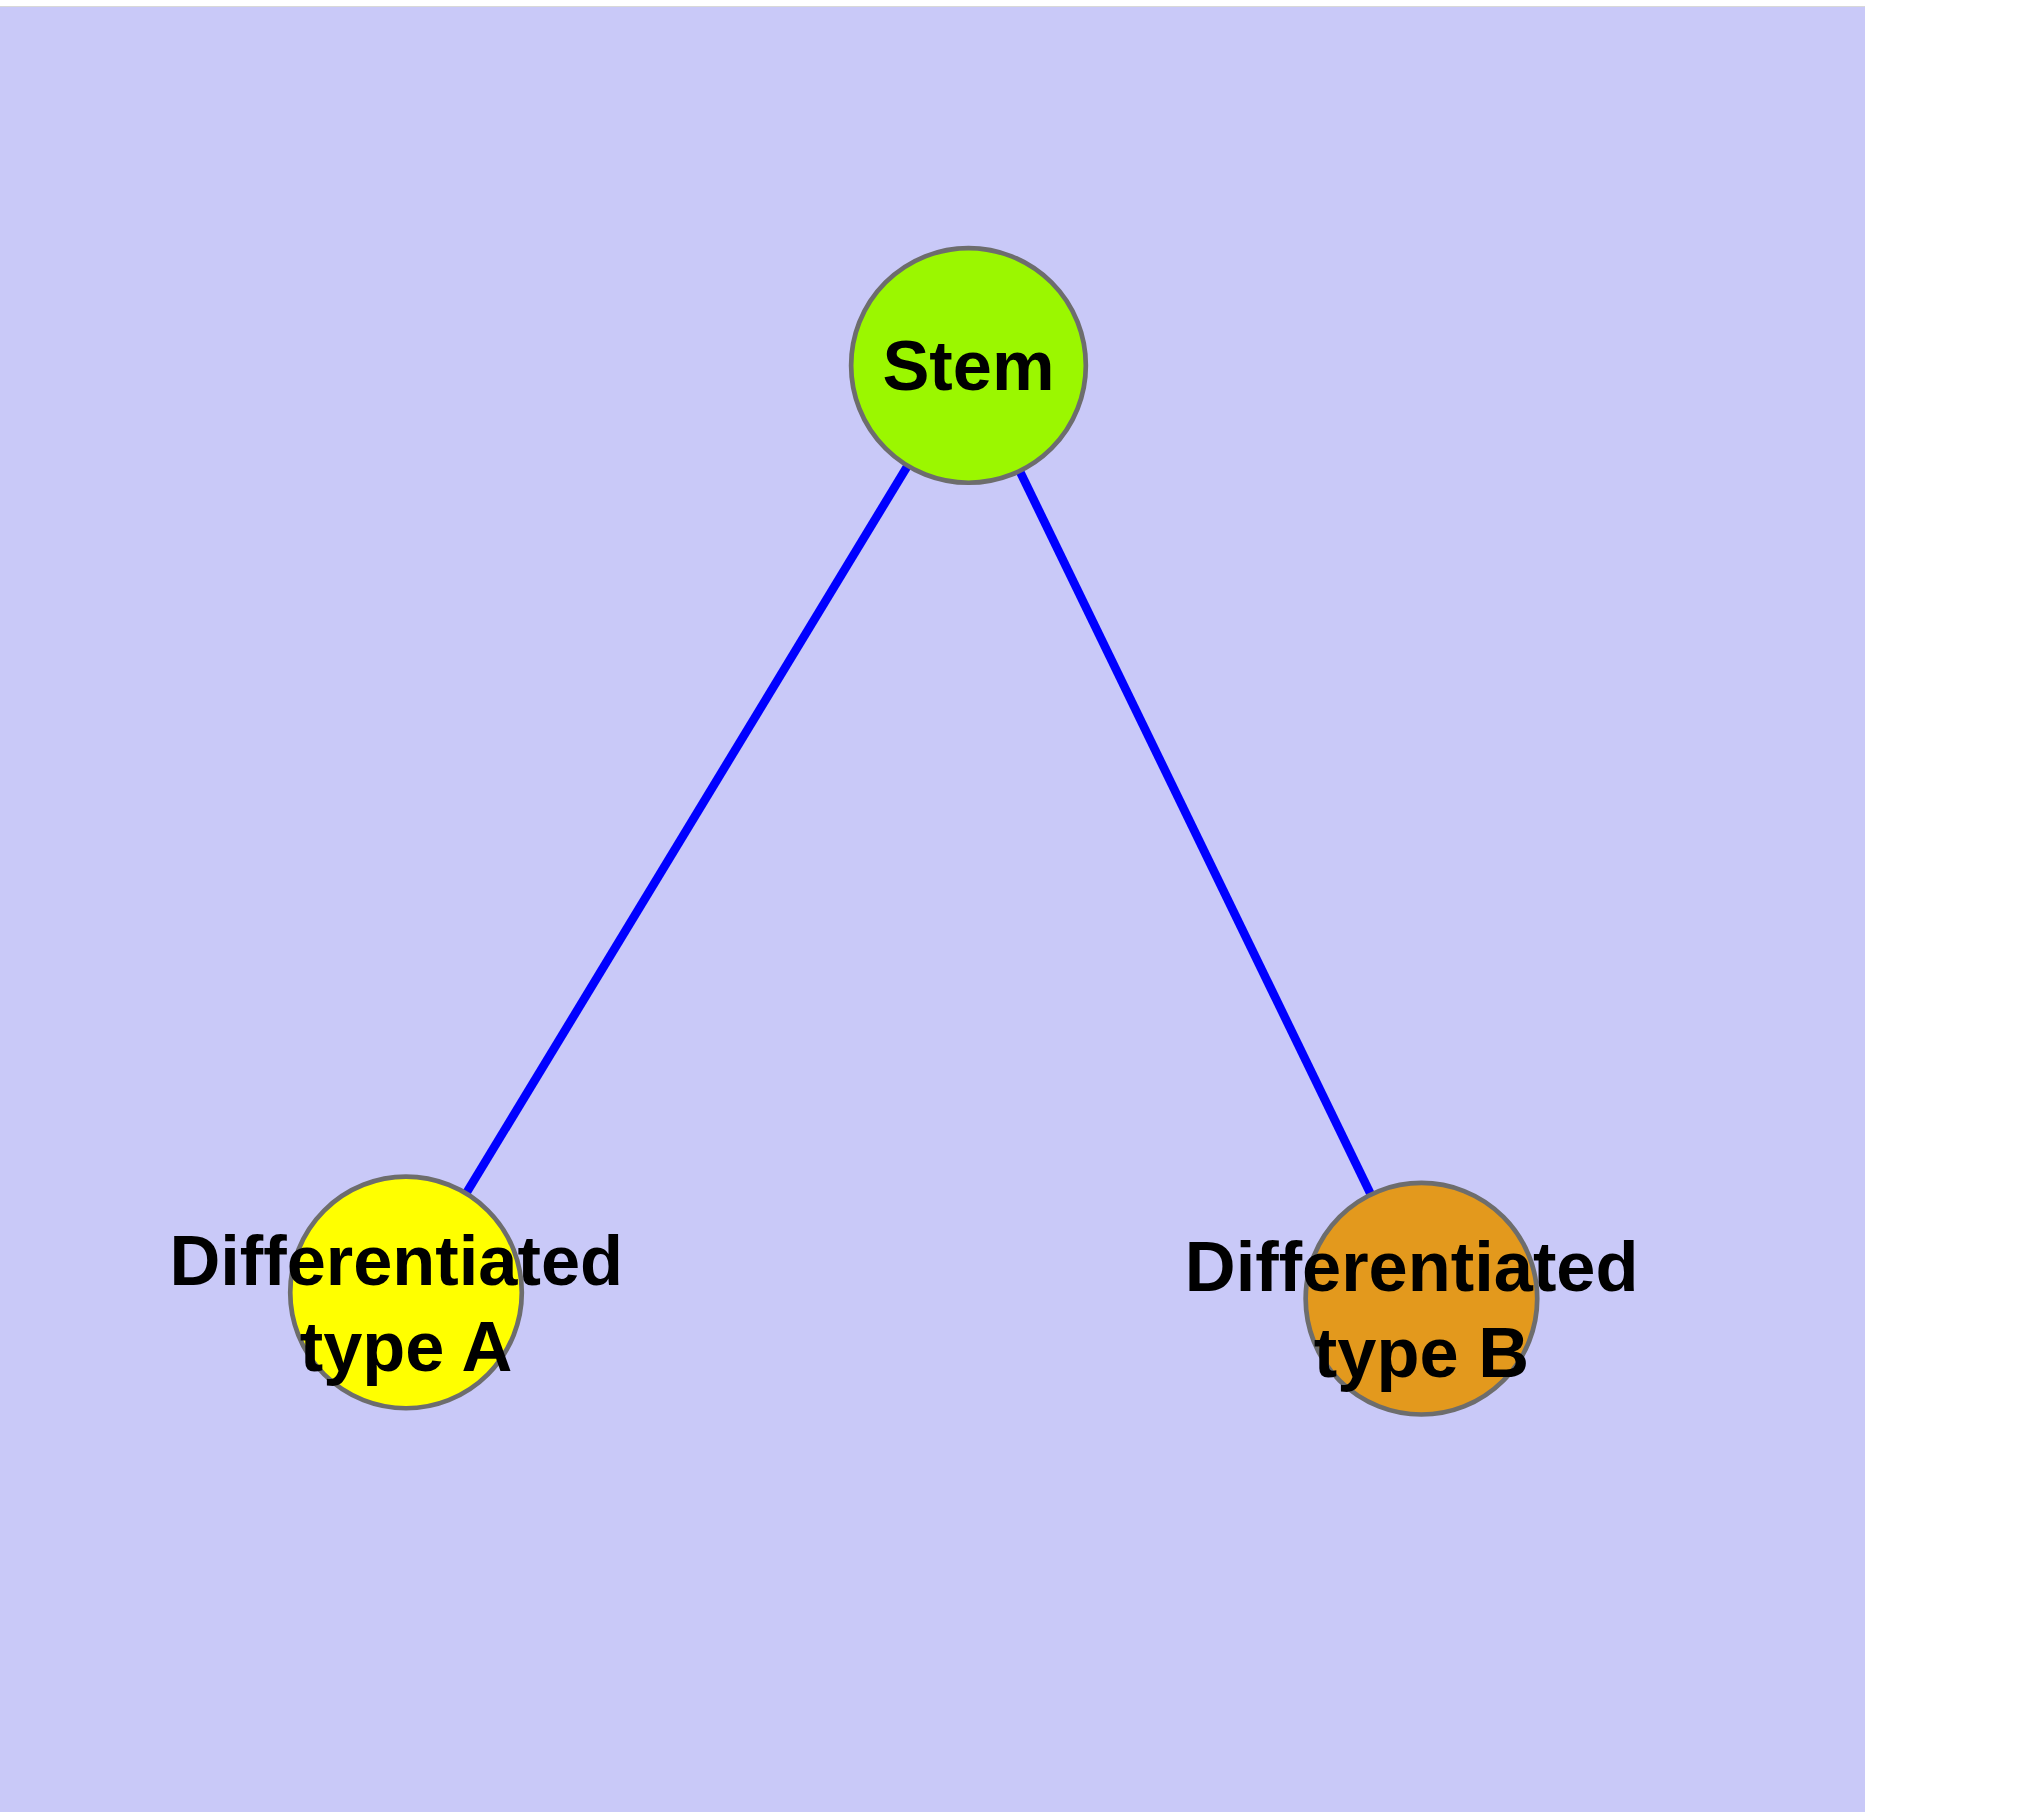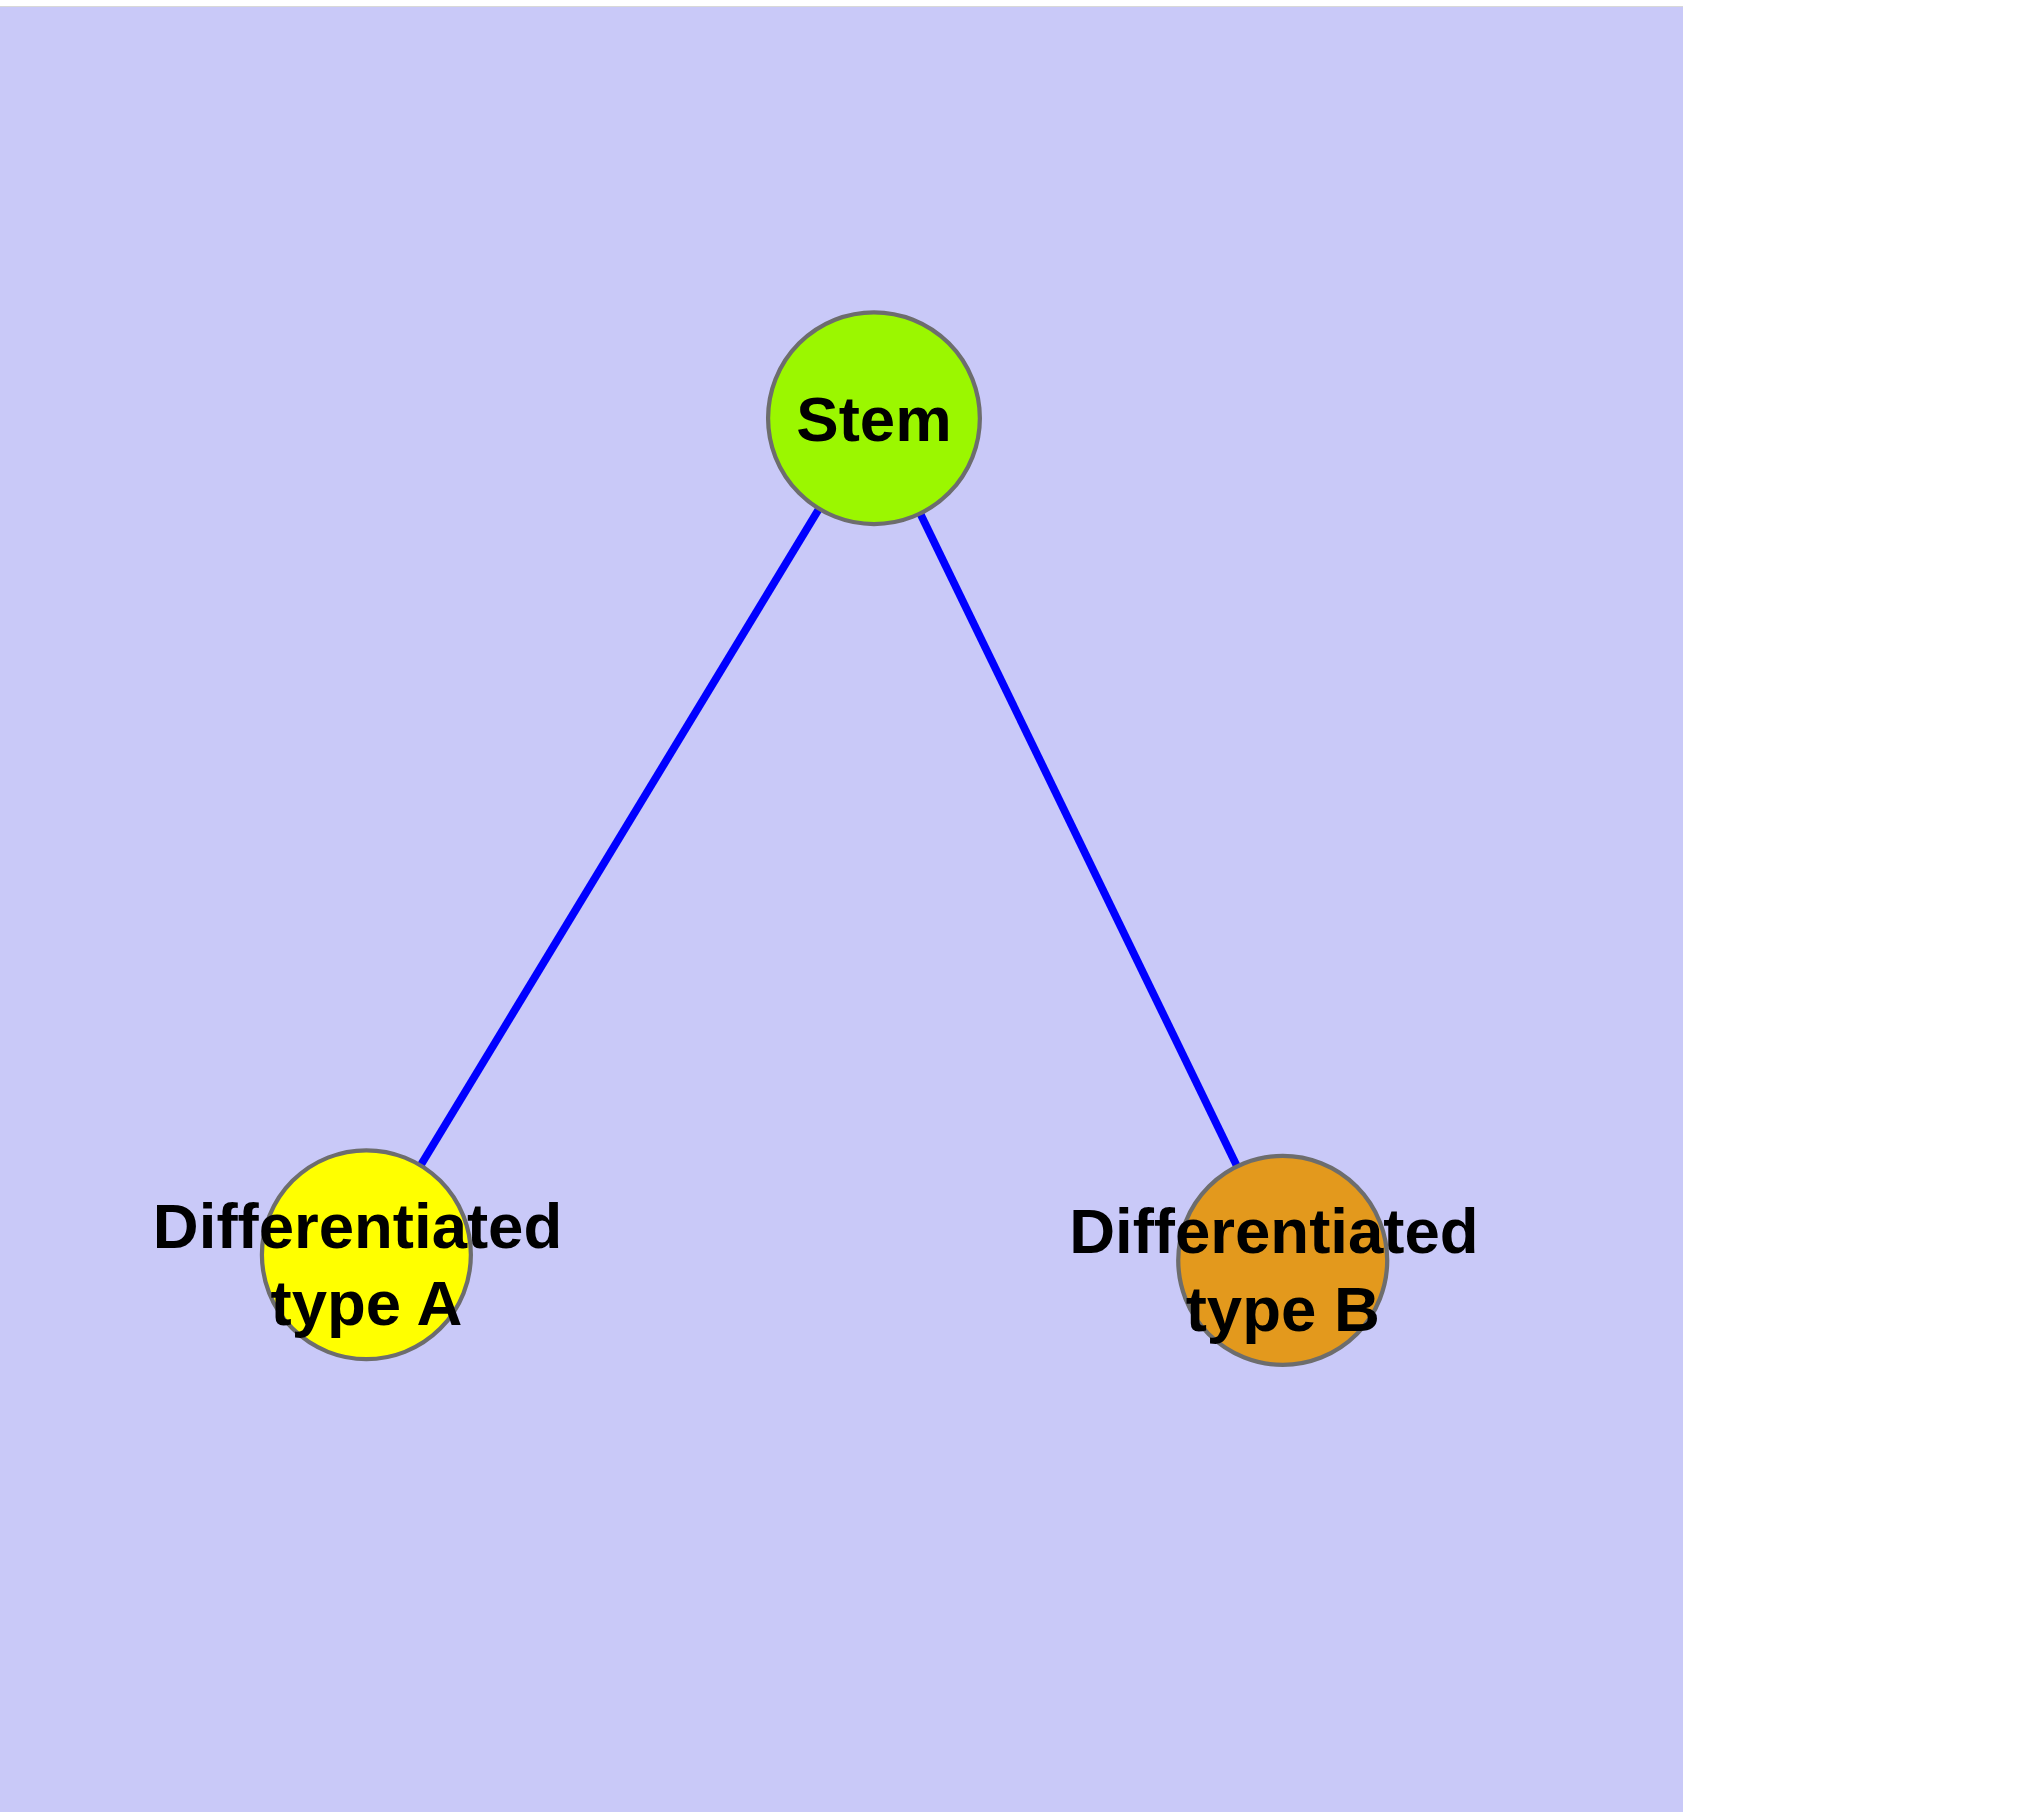--- a/index.html
+++ b/index.html
@@ -2,21 +2,21 @@
 <html style="font-size:13.6px"><head>
 <meta charset="utf-8">
 <style>
   html, body {
     margin: 0;
     padding: 0;
     background: #ffffff;
   }
   .stage {
     position: relative;
-    width: 1683px;
+    width: 1865px;
     height: 1812px;
     overflow: hidden;
     background: var(--bg, #C9C9F8);
     font-family: "Liberation Sans", "DejaVu Sans", sans-serif;
   }
   .graph-svg {
     position: absolute;
     inset: 0;
     width: 100%;
     height: 100%;

